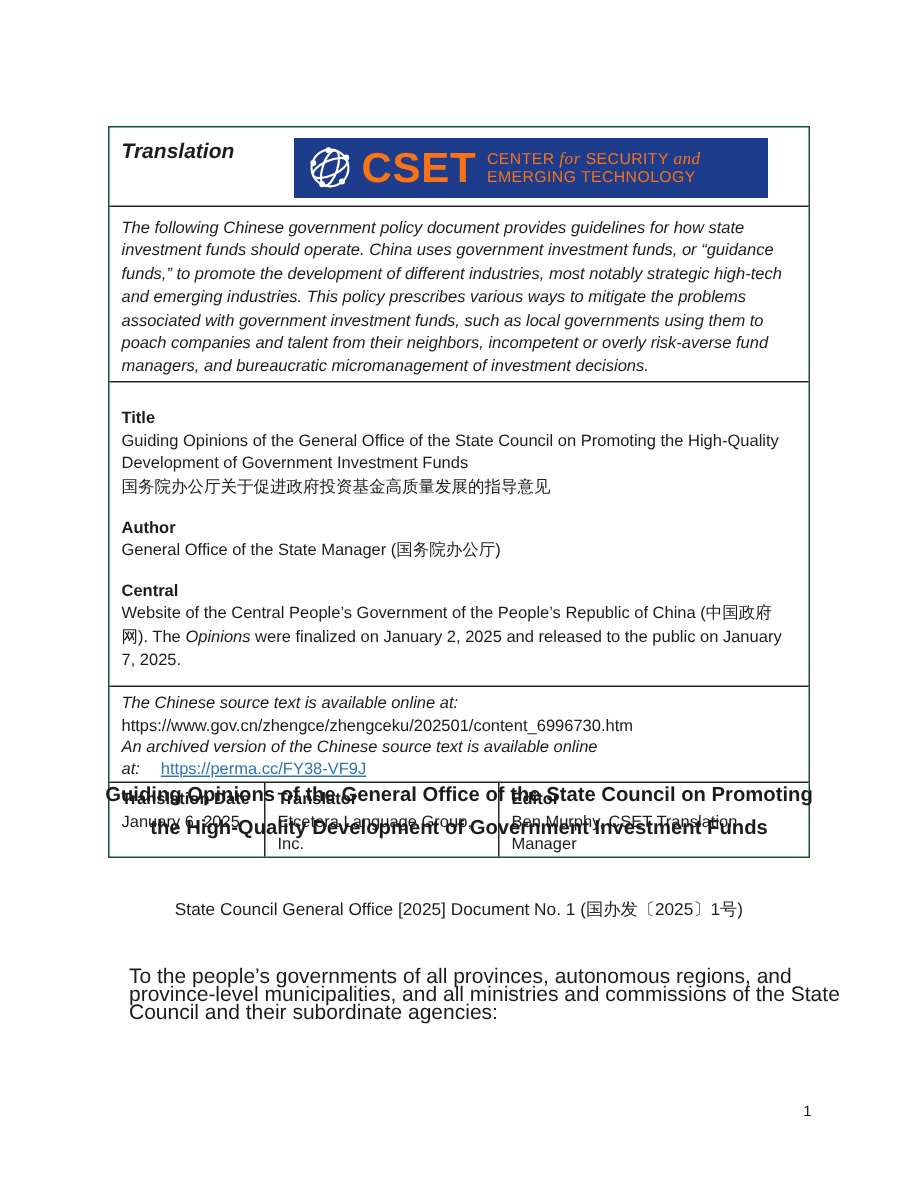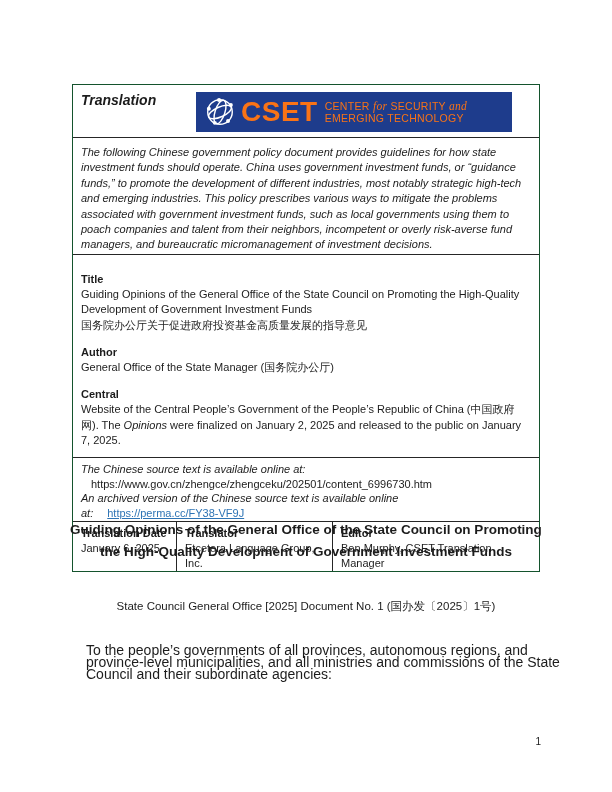--- a/index.html
+++ b/index.html
@@ -53,21 +53,21 @@
   }
 
   
   .meta-row { min-height: 155px; padding: 5px 8px 0 8px; font-size: 11px; line-height: 15.2px; }
   .meta-group { margin-bottom: 9px; margin-top: 12px; }
   .meta-label { font-weight: bold; }
   .it { font-style: italic; }
 
   
   .links-row { min-height: 50px; padding: 4px 8px 0 8px; font-size: 11px; line-height: 14.7px; }
-  .url-line { margin-left: 10px; font-style: normal; }
+  .url-line { margin-left: 0; font-style: normal; }
   .perma-link { text-decoration: underline; margin-left: 14px; font-style: normal; cursor: pointer; }
 
   
   .credits-row { display: flex; min-height: 37px; font-size: 11px; line-height: 15px; }
   .credit-cell { padding: 4px 8px 0 8px; }
   .credit-cell.c1 { width: 103px; flex: 0 0 auto; }
   .credit-cell.c2 { width: 156px; flex: 0 0 auto; border-left: 1px solid #262626; }
   .credit-cell.c3 { flex: 1 1 auto; border-left: 1px solid #262626; }
   .credit-label { font-weight: bold; }
 

